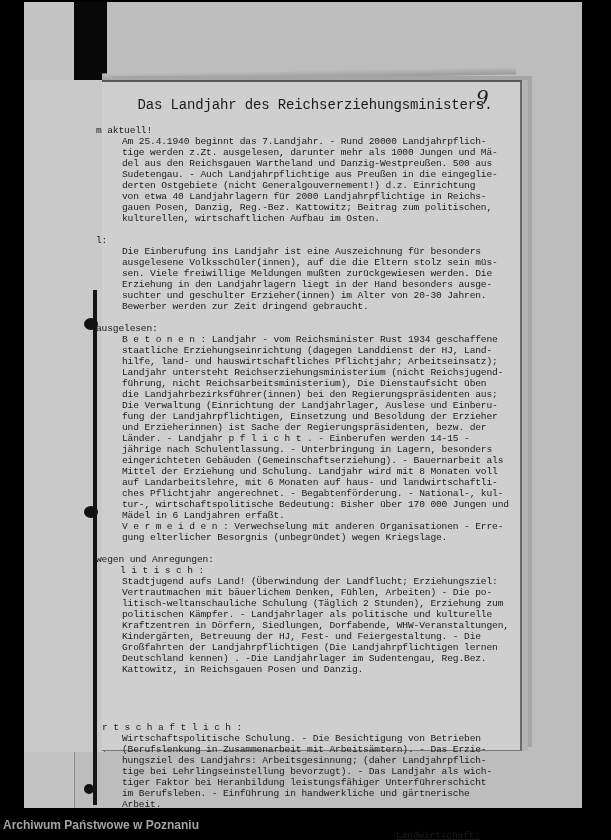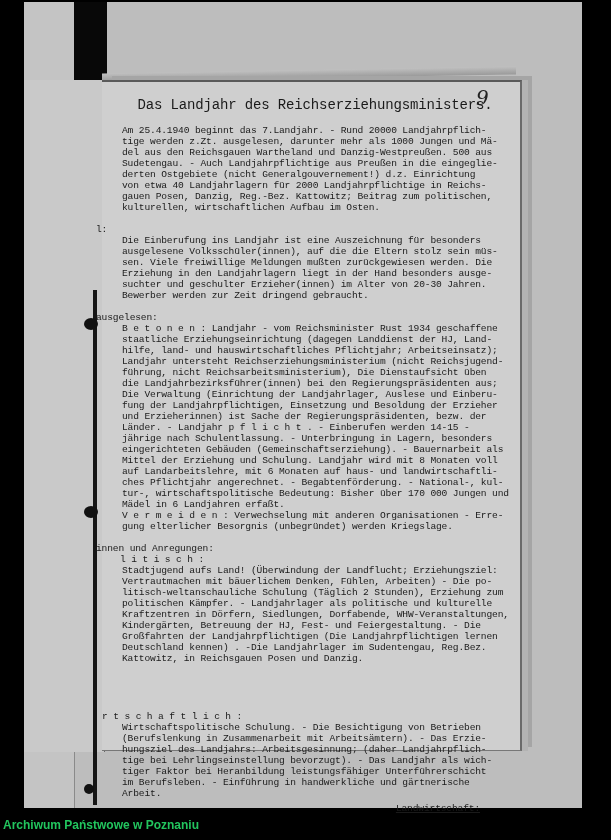--- a/index.html
+++ b/index.html
@@ -11,22 +11,22 @@
     .under-sheet { position:absolute; left:24px; top:80px; width:80px; height:672px; background:#c9c9c9; border-right:1px solid #6a6a6a; }
     .paper { position:absolute; left:102px; top:80px; width:418px; height:668px; background:#cfcfcf; border-top:2px solid #5a5a5a; border-right:2px solid #6a6a6a; border-bottom:1px solid #777; box-shadow: 6px 0 0 #b3b3b3, 10px -4px 0 #a5a5a5; }
     .paper-top-edge { position:absolute; left:102px; top:70px; width:414px; height:8px; background:linear-gradient(#bfbfbf,#9a9a9a); transform:skewY(-1deg); }
     .hole { position:absolute; width:14px; height:12px; border-radius:50%; background:#111; }
     .page-num { position:absolute; left:476px; top:86px; font-family:"DejaVu Serif", serif; font-style:italic; font-size:20px; color:#222; }
     .doc { position:absolute; left:100px; top:100px; width:418px; color:#1a1a1a; font-size:9.6px; line-height:11px; letter-spacing:-0.15px; }
     .title { text-align:center; font-size:14px; margin:0 0 14px 12px; }
     .sec-label { margin-left:-4px; white-space:pre; }
     .sec-body { margin-left:22px; white-space:pre-wrap; }
     .gap { height:11px; }
-    .sign { text-align:right; margin-right:38px; text-decoration:underline; margin-top:4px; }
-    .caption { position:absolute; left:3px; top:818px; color:#22c55e; font-family:"Liberation Sans", sans-serif; font-size:12px; font-weight:bold; }
+    .sign { text-align:right; margin-right:38px; text-decoration:underline; margin-top:20px; }
+    .caption { position:absolute; left:3px; top:818px; color:#a3a3a3; font-family:"Liberation Sans", sans-serif; font-size:12px; font-weight:bold; }
   </style>
 </head>
 <body>
 
 <div class="scan-bg"></div>
 <div class="left-flap"></div>
 <div class="black-strip"></div>
 <div class="under-sheet"></div>
 <div class="paper-top-edge"></div>
 <div class="paper"></div>
@@ -34,20 +34,21 @@
 <div class="hole" style="left:84px;top:318px;"></div>
 <div class="hole" style="left:84px;top:506px;"></div>
 <div class="hole" style="left:84px;top:784px;width:10px;height:10px;"></div>
 
 <div class="page-num">9</div>
 
 <div class="doc">
   <div class="title">Das Landjahr des Reichserziehungsministers.</div>
 
   <div>
+    <div class="sec-label">m aktuell!</div>
     <div class="sec-body">Am 25.4.1940 beginnt das 7.Landjahr. - Rund 20000 Landjahrpflich-
 tige werden z.Zt. ausgelesen, darunter mehr als 1000 Jungen und Mä-
 del aus den Reichsgauen Wartheland und Danzig-Westpreußen. 500 aus
 Sudetengau. - Auch Landjahrpflichtige aus Preußen in die eingeglie-
 derten Ostgebiete (nicht Generalgouvernement!) d.z. Einrichtung
 von etwa 40 Landjahrlagern für 2000 Landjahrpflichtige in Reichs-
 gauen Posen, Danzig, Reg.-Bez. Kattowitz; Beitrag zum politischen,
 kulturellen, wirtschaftlichen Aufbau im Osten.</div>
   </div>
   <div class="gap"></div>
@@ -76,26 +77,26 @@
 und Erzieherinnen) ist Sache der Regierungspräsidenten, bezw. der
 Länder. - Landjahr p f l i c h t . - Einberufen werden 14-15 -
 jährige nach Schulentlassung. - Unterbringung in Lagern, besonders
 eingerichteten Gebäuden (Gemeinschaftserziehung). - Bauernarbeit als
 Mittel der Erziehung und Schulung. Landjahr wird mit 8 Monaten voll
 auf Landarbeitslehre, mit 6 Monaten auf haus- und landwirtschaftli-
 ches Pflichtjahr angerechnet. - Begabtenförderung. - National-, kul-
 tur-, wirtschaftspolitische Bedeutung: Bisher über 170 000 Jungen und
 Mädel in 6 Landjahren erfaßt.</span></div>
     <div class="sec-body"><span>V e r m e i d e n :</span><span> Verwechselung mit anderen Organisationen - Erre-
-gung elterlicher Besorgnis (unbegründet) werden Kriegslage.</span></div>
+gung elterlicher Besorgnis (unbegründet) wegen Kriegslage.</span></div>
   </div>
   <div class="gap"></div>
 
   <div>
-    <div class="sec-label">innen und Anregungen:</div>
+    <div class="sec-label">wegen und Anregungen:</div>
     <div class="sec-label" style="margin-left:20px;">l i t i s c h :</div>
     <div class="sec-body">Stadtjugend aufs Land! (Überwindung der Landflucht; Erziehungsziel:
 Vertrautmachen mit bäuerlichem Denken, Fühlen, Arbeiten) - Die po-
 litisch-weltanschauliche Schulung (Täglich 2 Stunden), Erziehung zum
 politischen Kämpfer. - Landjahrlager als politische und kulturelle
 Kraftzentren in Dörfern, Siedlungen, Dorfabende, WHW-Veranstaltungen,
 Kindergärten, Betreuung der HJ, Fest- und Feiergestaltung. - Die
 Großfahrten der Landjahrpflichtigen (Die Landjahrpflichtigen lernen
 Deutschland kennen) . -Die Landjahrlager im Sudentengau, Reg.Bez.
 Kattowitz, in Reichsgauen Posen und Danzig.</div>

